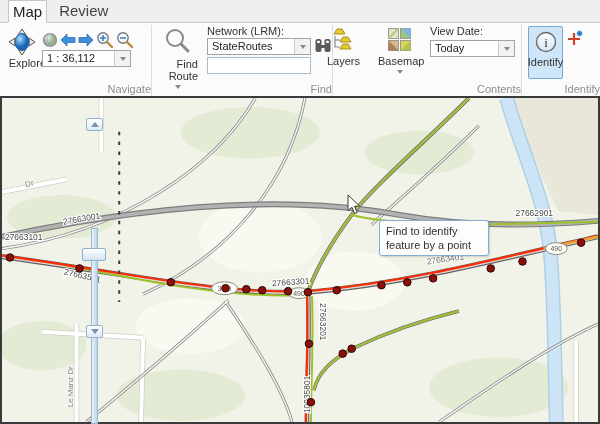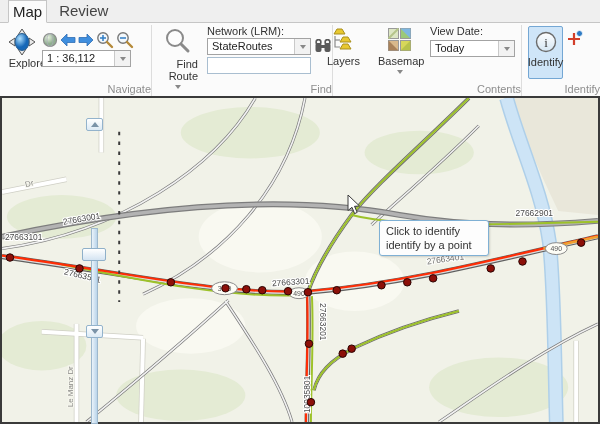--- a/index.html
+++ b/index.html
@@ -324,20 +324,20 @@
         <div class="tri-up"></div>
       </div>
     <div class="sld-track"></div>
     <div class="sld-thumb"></div>
     <div class="sld-btn" style="top:227px">
         <div class="tri-dn"></div>
       </div>
 
     
     <div class="tooltip" style="top:122px">
-      <div>Click to identify</div>
-      <div>identify by a point</div>
+      <div>Find to identify</div>
+      <div>feature by a point</div>
     </div>
     <svg class="abs" style="left:345px;top:97px;z-index:7" width="14" height="20" viewBox="0 0 14 20">
       <path d="M1,0 L1,15.5 L5,12.3 L7.6,18.6 L10.2,17.4 L7.5,11.3 L12.5,11 Z" fill="#ffffff" stroke="#3a3a3a" stroke-width="1"></path>
     </svg>
   </div>
 </div>
 
 </body></html>

